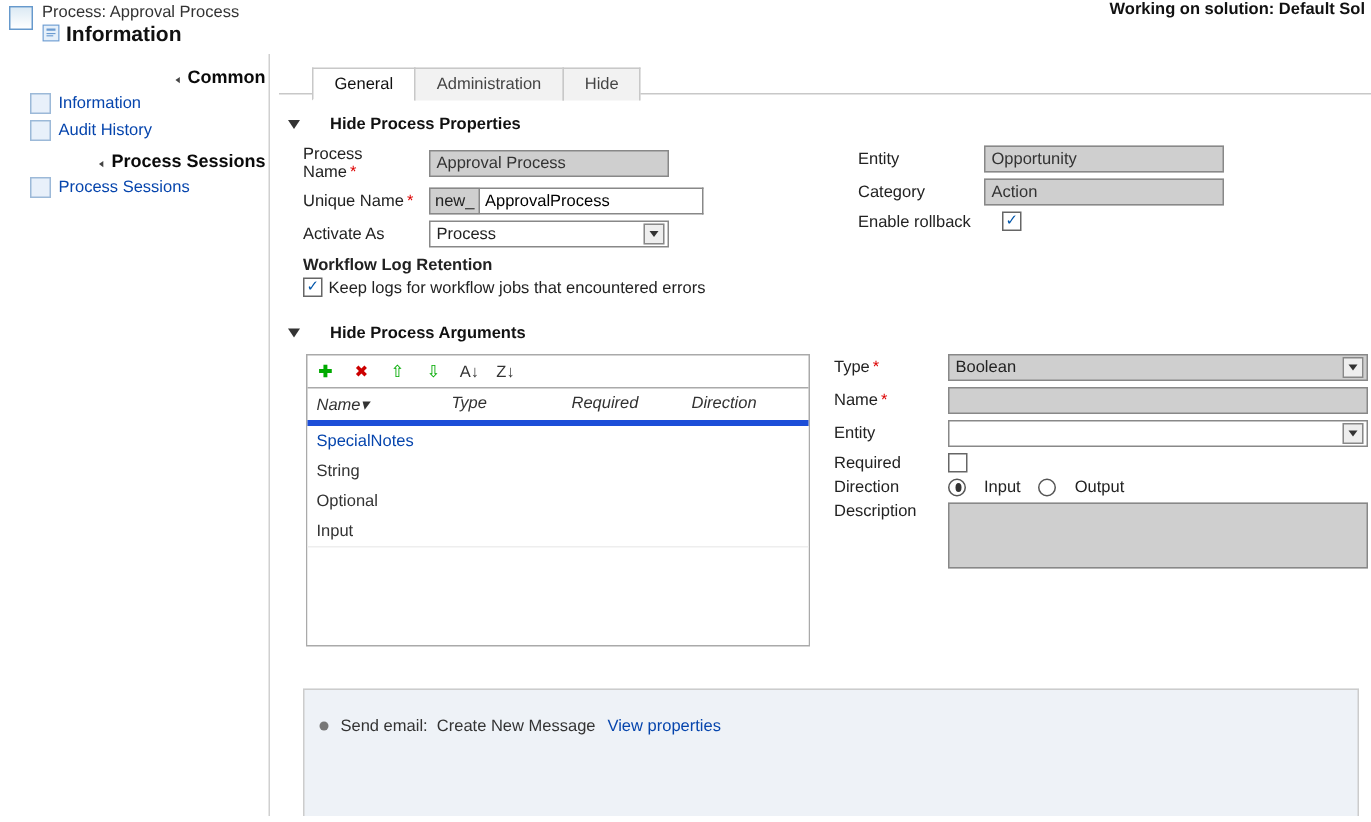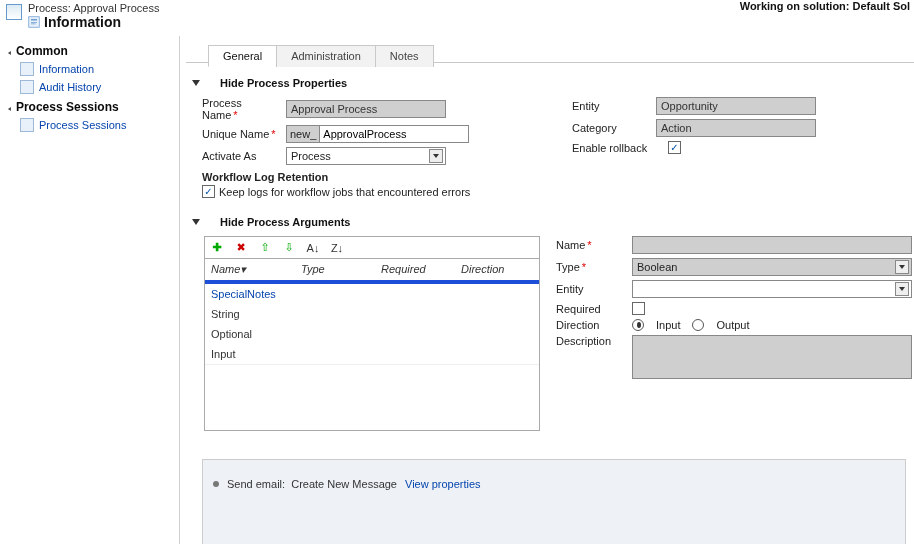--- a/index.html
+++ b/index.html
@@ -40,20 +40,21 @@
   }
   .body {
     display: flex;
     height: calc(100% - 40px);
   }
   .sidebar {
     width: 180px;
     border-right: 1px solid #d0d0d0;
     padding: 4px 0 0 4px;
     background: #fff;
+    text-align: right;
   }
   .side-sect-title {
     font-size: 12px;
     font-weight: bold;
     color: #0a0a0a;
     padding: 4px 2px 2px 2px;
   }
   .side-sect-title::before {
     content: "◄";
     font-size: 7px;
@@ -256,21 +257,21 @@
     <div class="side-item">
       <span class="sicon"></span>
       <span>Process Sessions</span>
     </div>
   </div>
 
   <div class="main">
     <div class="tabs">
       <div class="tab active">General</div>
       <div class="tab">Administration</div>
-      <div class="tab">Notes</div>
+      <div class="tab">Hide</div>
     </div>
 
     <div class="section-hdr">
       <span class="collapser"></span>
       <span>Hide Process Properties</span>
     </div>
 
     <div class="form-area">
       <div class="form-col">
         <div class="form-row">
@@ -339,29 +340,29 @@
             <div class="c1">SpecialNotes</div>
             <div class="c2">String</div>
             <div class="c3">Optional</div>
             <div class="c4">Input</div>
           </div>
         </div>
       </div>
 
       <div class="arg-form">
         <div class="form-row">
-          <span class="lbl"><span>Name</span><span class="req">*</span></span>
-          <div class="wide-ro"></div>
-        </div>
-        <div class="form-row">
           <span class="lbl"><span>Type</span><span class="req">*</span></span>
           <div class="wide-sel">
             <span>Boolean</span>
             <span class="dd-btn"></span>
           </div>
+        </div>
+        <div class="form-row">
+          <span class="lbl"><span>Name</span><span class="req">*</span></span>
+          <div class="wide-ro"></div>
         </div>
         <div class="form-row">
           <span class="lbl">Entity</span>
           <div class="wide-sel" style="background:#fff">
             <span></span>
             <span class="dd-btn"></span>
           </div>
         </div>
         <div class="form-row">
           <span class="lbl">Required</span>

